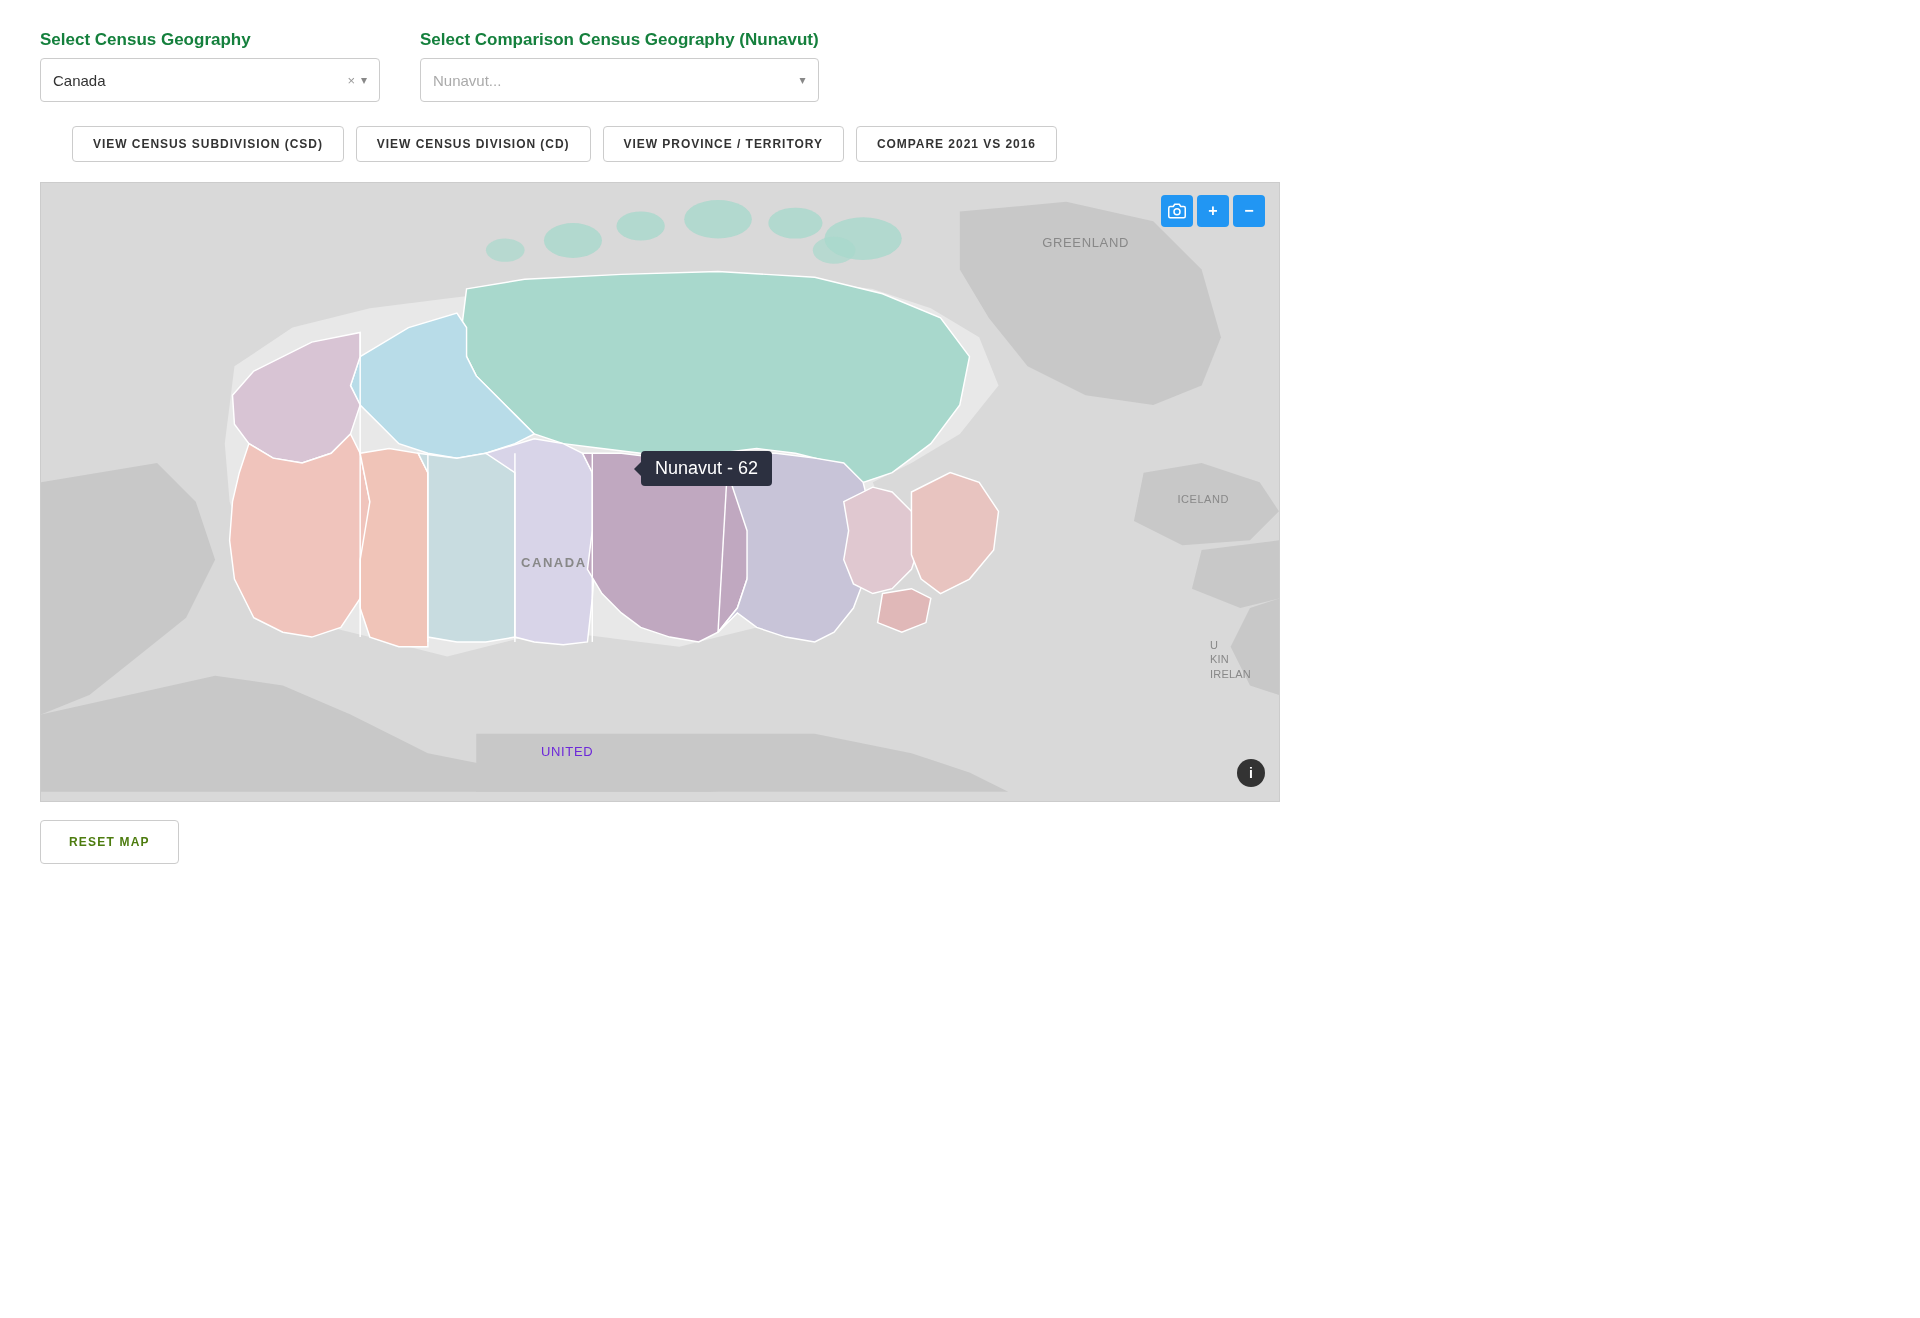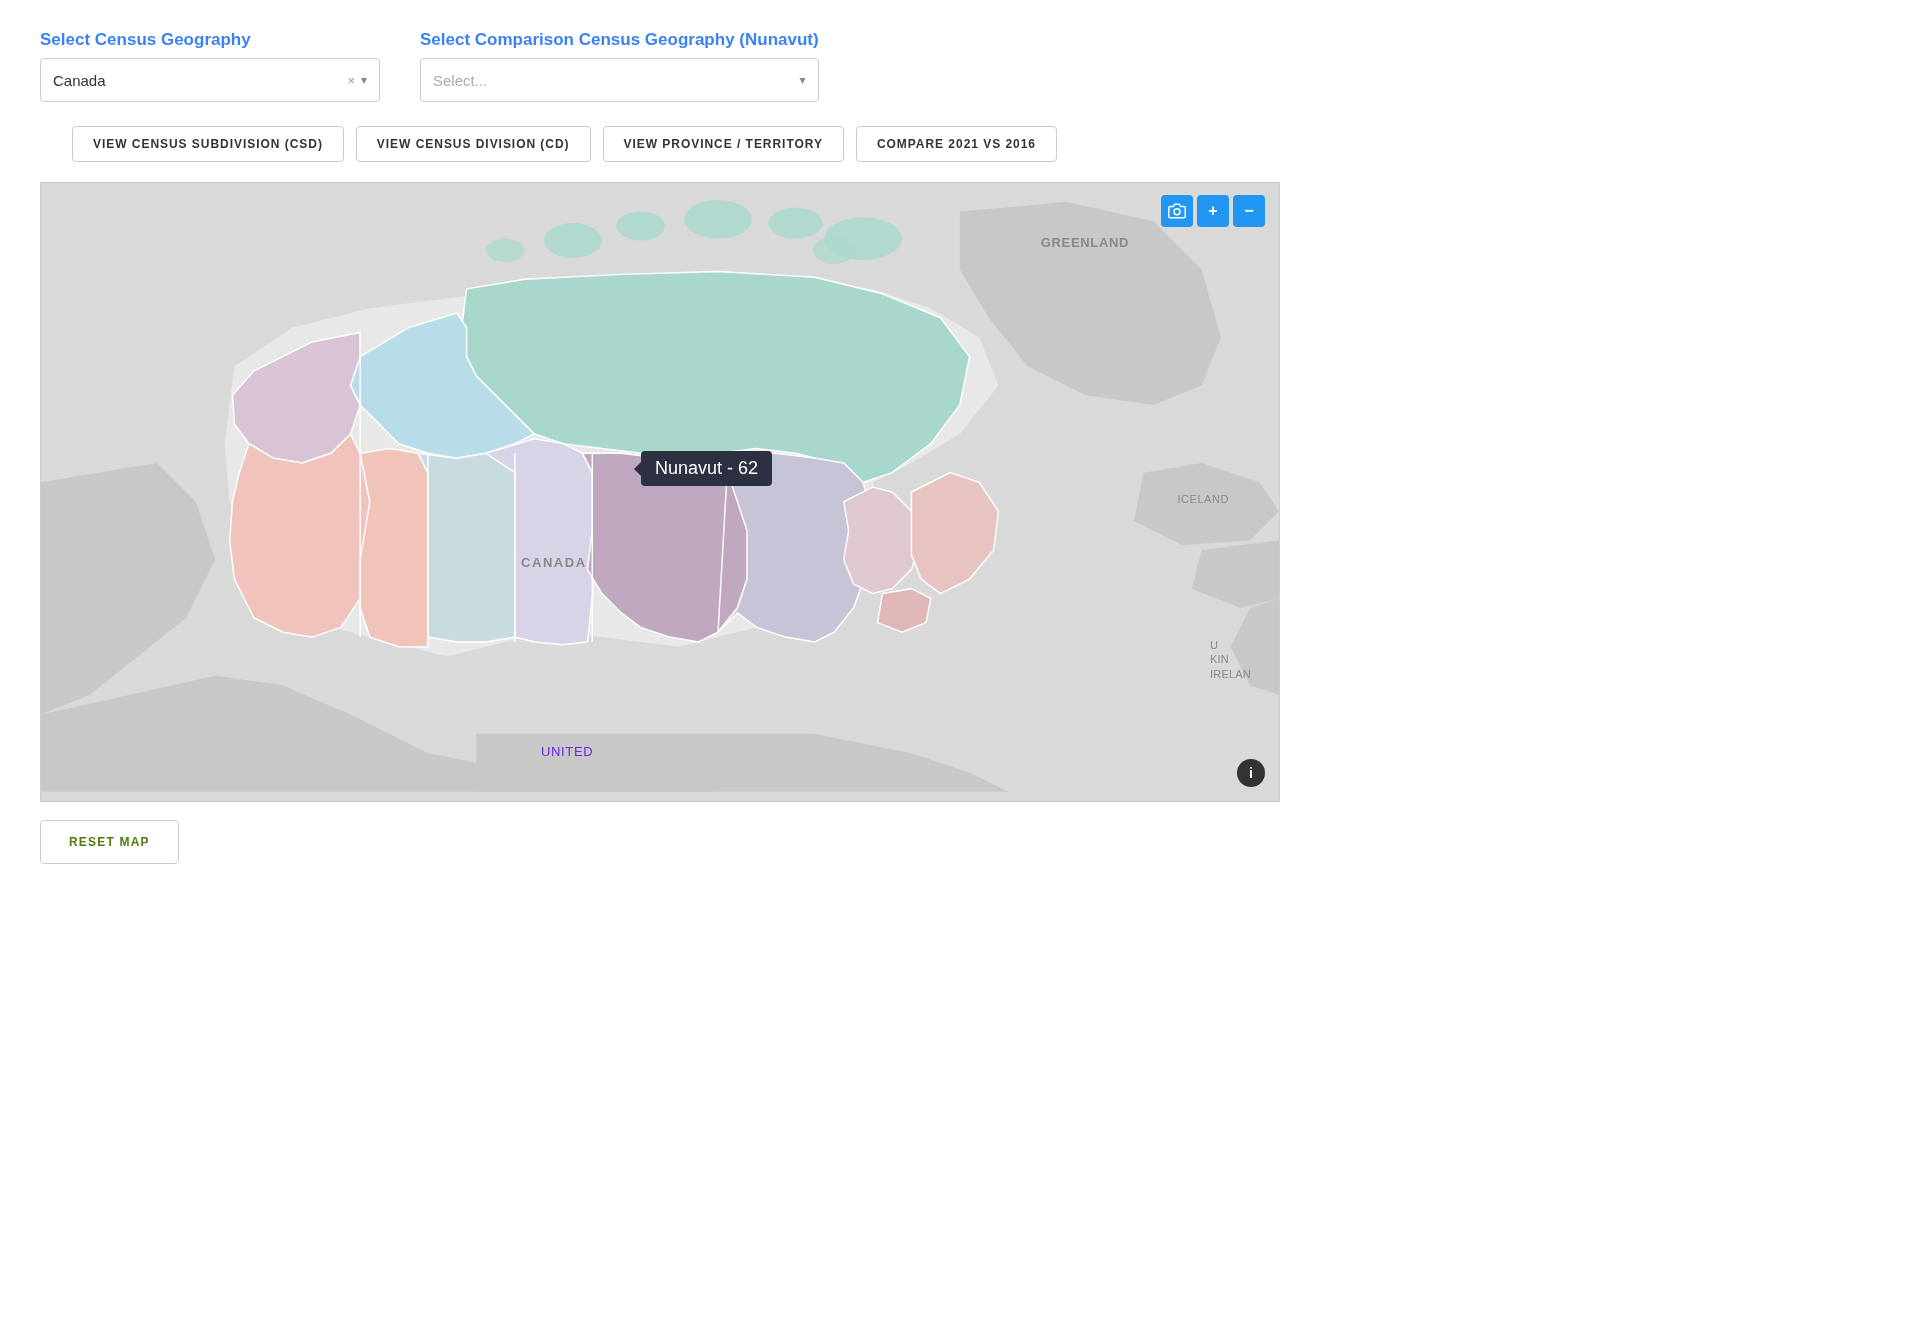--- a/index.html
+++ b/index.html
@@ -21,21 +21,21 @@
       align-items: flex-start;
     }
     .selector-group {
       display: flex;
       flex-direction: column;
       gap: 8px;
     }
     .selector-label {
       font-weight: 700;
       font-size: 17px;
-      color: #3b82f6;
+      color: #15803d;
     }
     .select-box {
       display: flex;
       align-items: center;
       border: 1.5px solid #ccc;
       border-radius: 4px;
       padding: 8px 12px;
       background: #fff;
       cursor: pointer;
       min-width: 340px;
@@ -139,21 +139,21 @@
       font-weight: bold;
       cursor: pointer;
       z-index: 10;
     }
     .map-label-greenland {
       position: absolute;
       top: 52px;
       right: 150px;
       font-size: 13px;
       color: #888;
-      font-weight: 700;
+      font-weight: 400;
       letter-spacing: 0.05em;
       text-align: right;
     }
     .map-label-iceland {
       position: absolute;
       top: 310px;
       right: 50px;
       font-size: 11px;
       color: #888;
       font-weight: 400;
@@ -245,21 +245,21 @@
         <span class="select-icons">
           <span class="x-icon">×</span>
           <span class="chevron-icon">▾</span>
         </span>
       </div>
     </div>
 
     <div class="selector-group">
       <span class="selector-label">Select Comparison Census Geography (Nunavut)</span>
       <div class="select-box placeholder">
-        <span class="select-value">Select...</span>
+        <span class="select-value">Nunavut...</span>
         <span class="select-icons">
           <span class="chevron-icon">▾</span>
         </span>
       </div>
     </div>
   </div>
 
   
   <div class="buttons-row">
     <button class="view-btn">VIEW CENSUS SUBDIVISION (CSD)</button>

